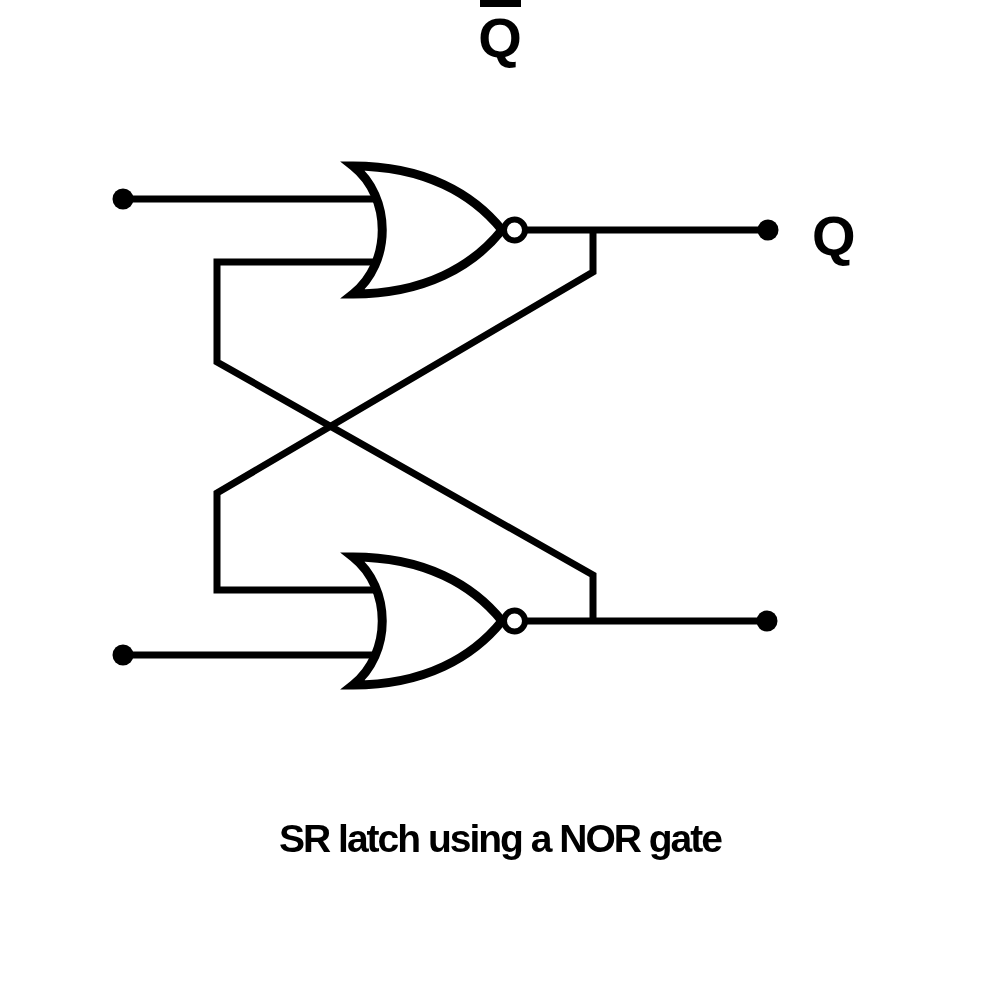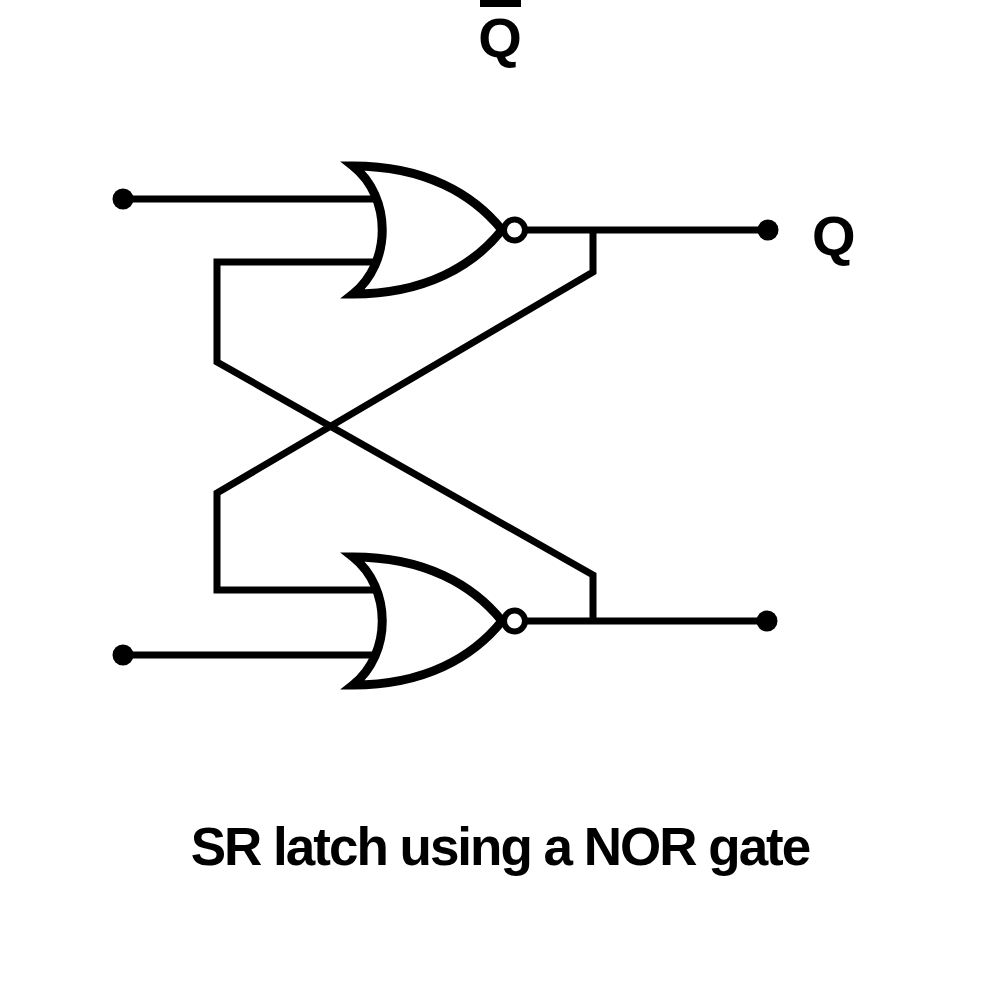--- a/index.html
+++ b/index.html
@@ -67,21 +67,21 @@
     margin-bottom: 3px;
   }
   .caption {
     position: absolute;
     left: 0;
     right: 0;
     top: 818px;
     text-align: center;
     color: #000000;
     font-weight: 700;
-    font-size: 53px;
+    font-size: 39px;
     letter-spacing: -2px;
     line-height: 1.1;
   }
 </style>
 </head>
 <body>
 
 <div class="canvas">
 
   <svg class="circuit" width="1000" height="1000" viewBox="0 0 1000 1000">

